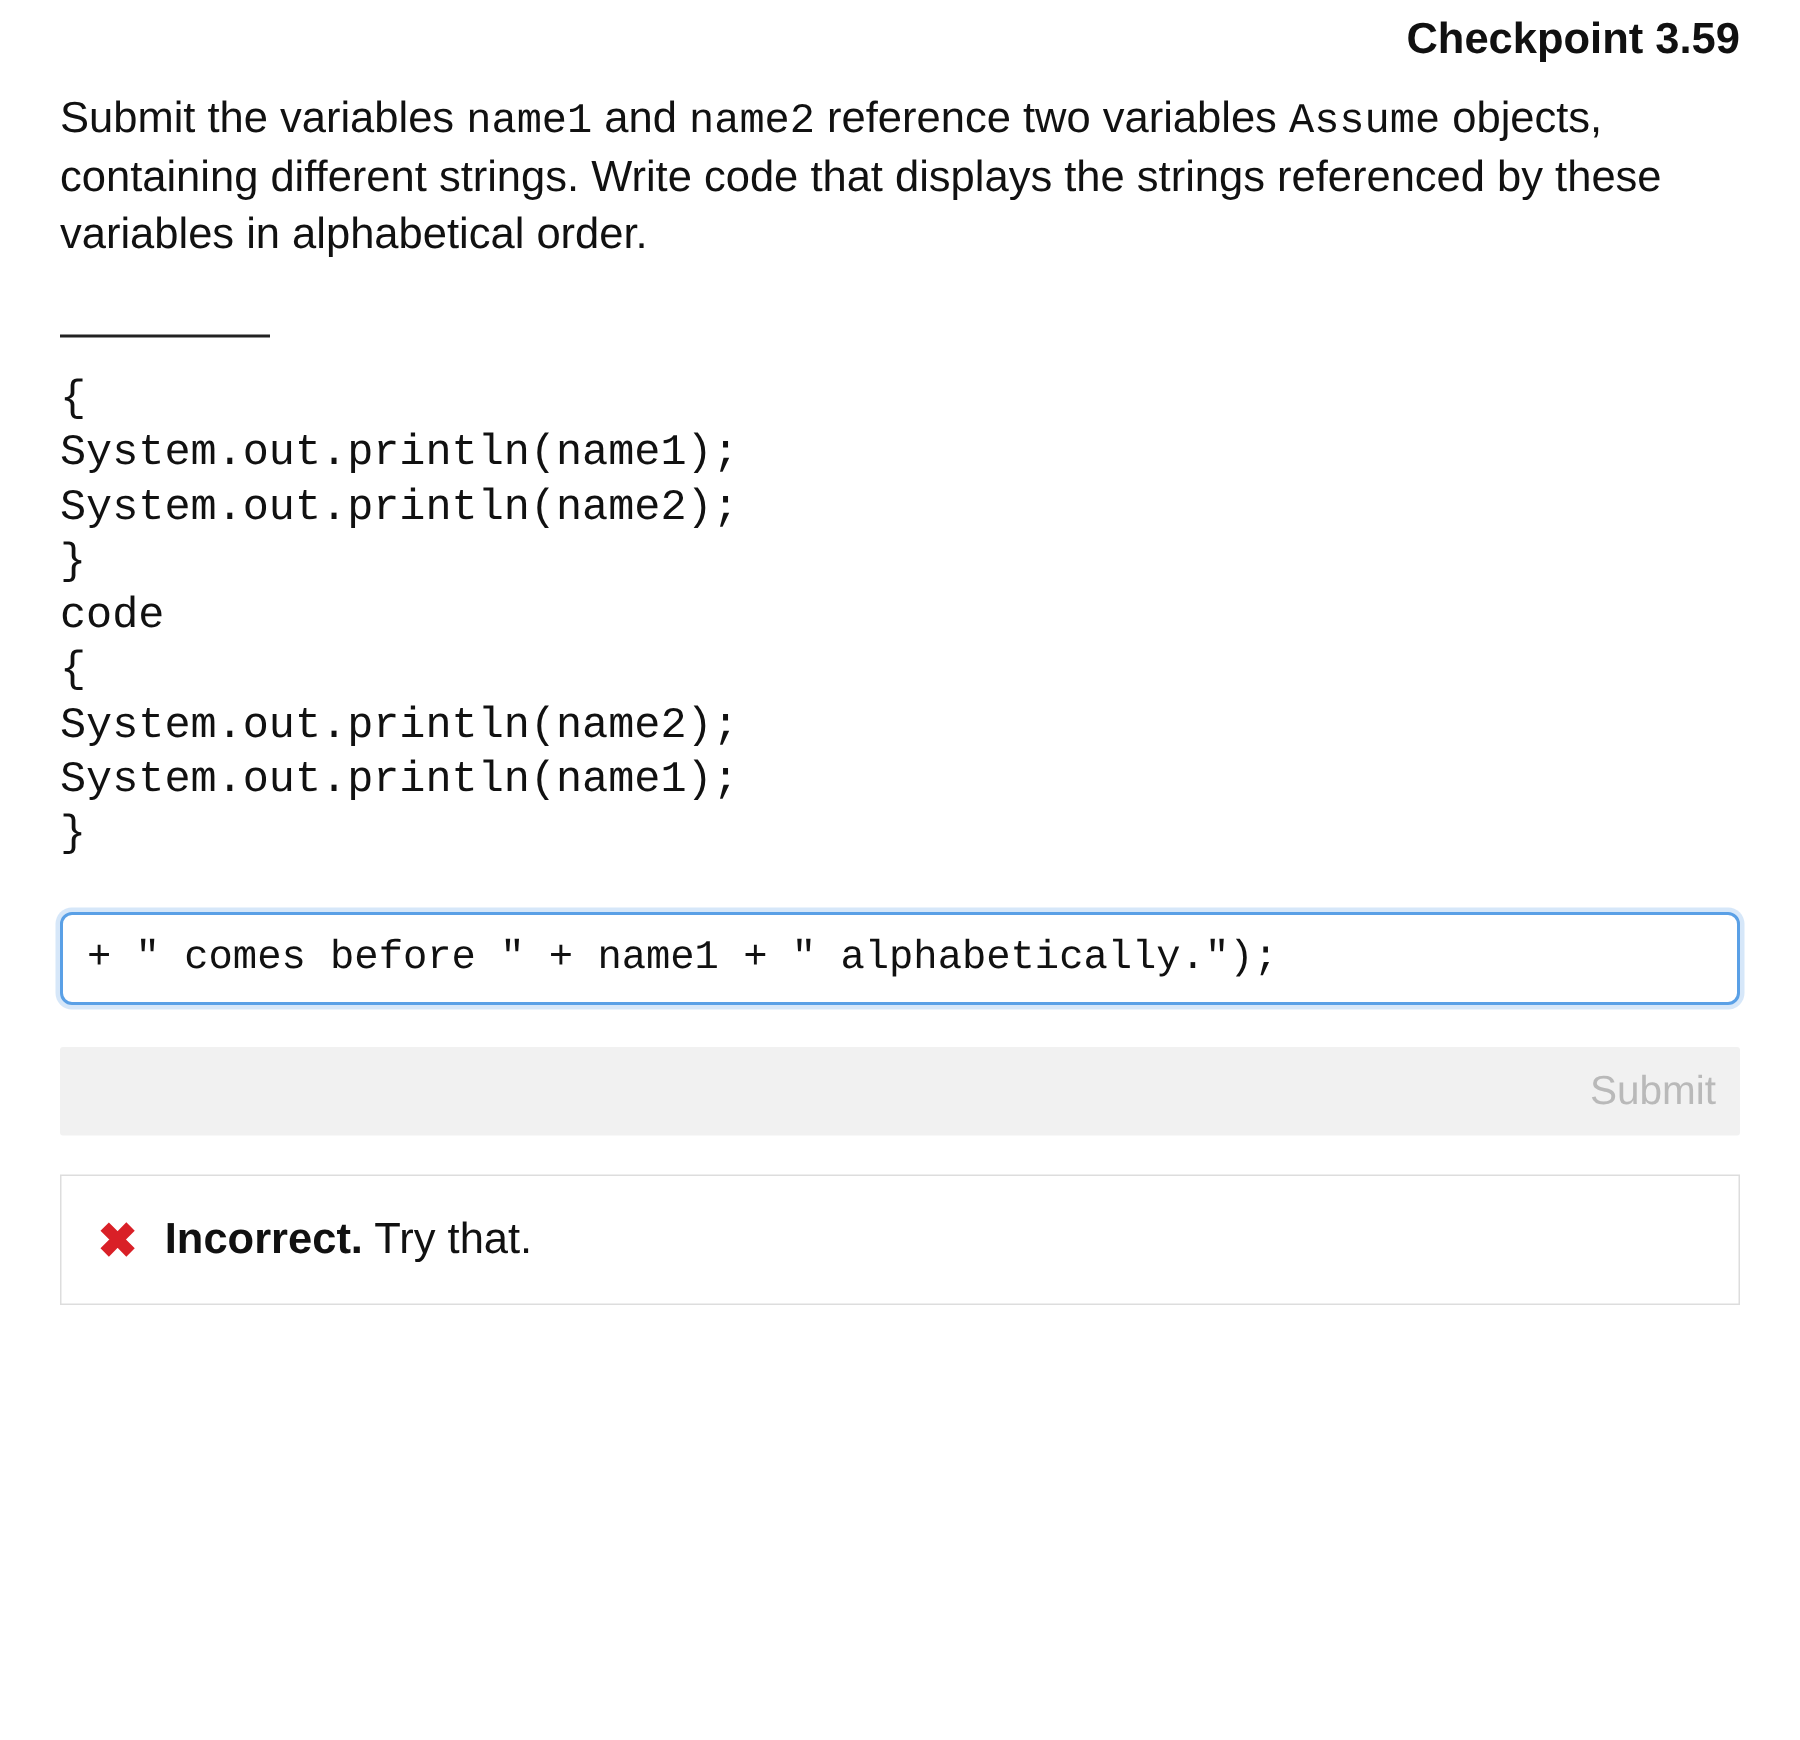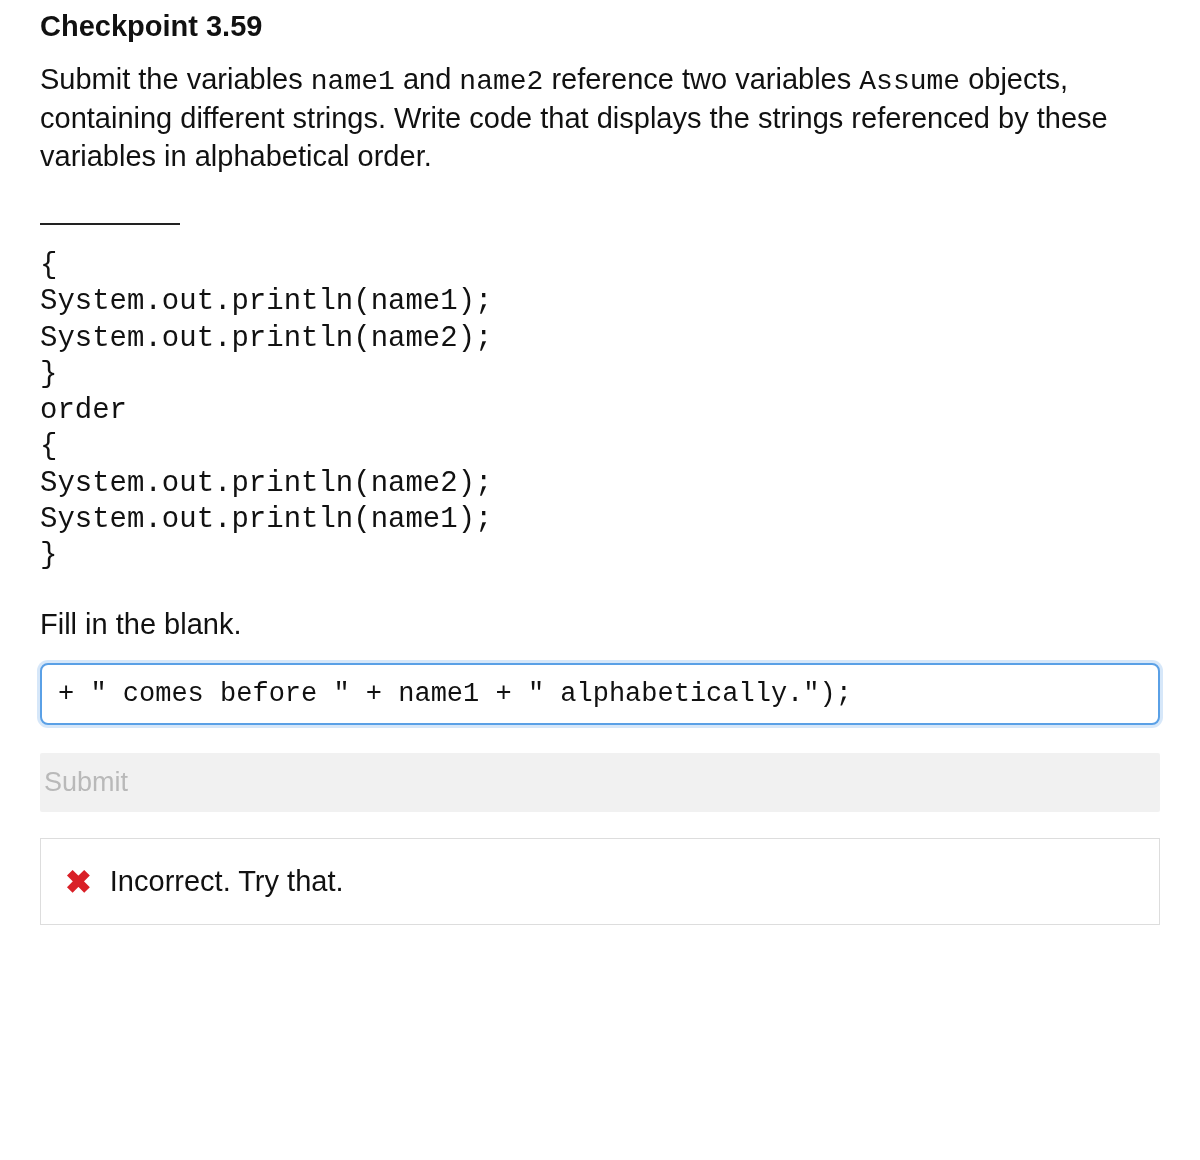--- a/index.html
+++ b/index.html
@@ -11,20 +11,21 @@
   }
   .page {
     width: 1200px;
     padding: 10px 40px 40px 40px;
     box-sizing: border-box;
   }
   .title {
     font-weight: 700;
     font-size: 29px;
     margin: 0 0 18px 0;
+    text-align: right;
   }
   .prompt {
     font-size: 29px;
     line-height: 1.3;
     margin: 0 0 36px 0;
   }
   .prompt .mono {
     font-family: "Menlo", "Consolas", "Courier New", monospace;
     font-size: 28px;
     text-align: right;
@@ -58,23 +59,23 @@
     border-radius: 8px;
     outline: none;
     box-shadow: 0 0 0 3px rgba(90,160,230,0.25);
     color: #111;
     background: #fff;
   }
   .submit-btn {
     display: block;
     width: 100%;
     margin-top: 28px;
-    padding: 14px 4px;
+    padding: 14px 16px;
     font-size: 27px;
-    text-align: left;
+    text-align: right;
     background: #f1f1f1;
     color: #b9b9b9;
     border: none;
     border-radius: 2px;
     cursor: default;
   }
   .feedback {
     margin-top: 26px;
     border: 1px solid #ddd;
     padding: 26px 24px;
@@ -83,46 +84,45 @@
     gap: 18px;
     font-size: 29px;
   }
   .feedback .x-icon {
     color: #d92027;
     font-weight: 900;
     font-size: 32px;
     line-height: 1;
   }
   .feedback .strong {
-    font-weight: 400;
+    font-weight: 700;
   }
 </style>
 </head>
 <body>
 
 <div class="page">
 
   <h2 class="title">Checkpoint 3.59</h2>
 
   <p class="prompt">
     <span>Submit the variables </span><span class="mono">name1</span><span> and </span><span class="mono">name2</span><span> reference two variables </span><span class="mono">Assume</span><span> objects, containing different strings. Write code that displays the strings referenced by these variables in alphabetical order.</span>
   </p>
 
   <div class="code-area"><span class="blank-rule"></span>
 <span>{</span>
 <span>System.out.println(name1);</span>
 <span>System.out.println(name2);</span>
 <span>}</span>
-<span>order</span>
+<span>code</span>
 <span>{</span>
 <span>System.out.println(name2);</span>
 <span>System.out.println(name1);</span>
 <span>}</span></div>
 
-  <div class="fill-label">Fill in the blank.</div>
 
   <input type="text" class="answer-input" value="+ &quot; comes before &quot; + name1 + &quot; alphabetically.&quot;);" style="">
 
   <button class="submit-btn" disabled="">Submit</button>
 
   <div class="feedback">
     <span class="x-icon">✖</span>
     <span>
       <span class="strong">Incorrect.</span><span> Try that.</span>
     </span>

